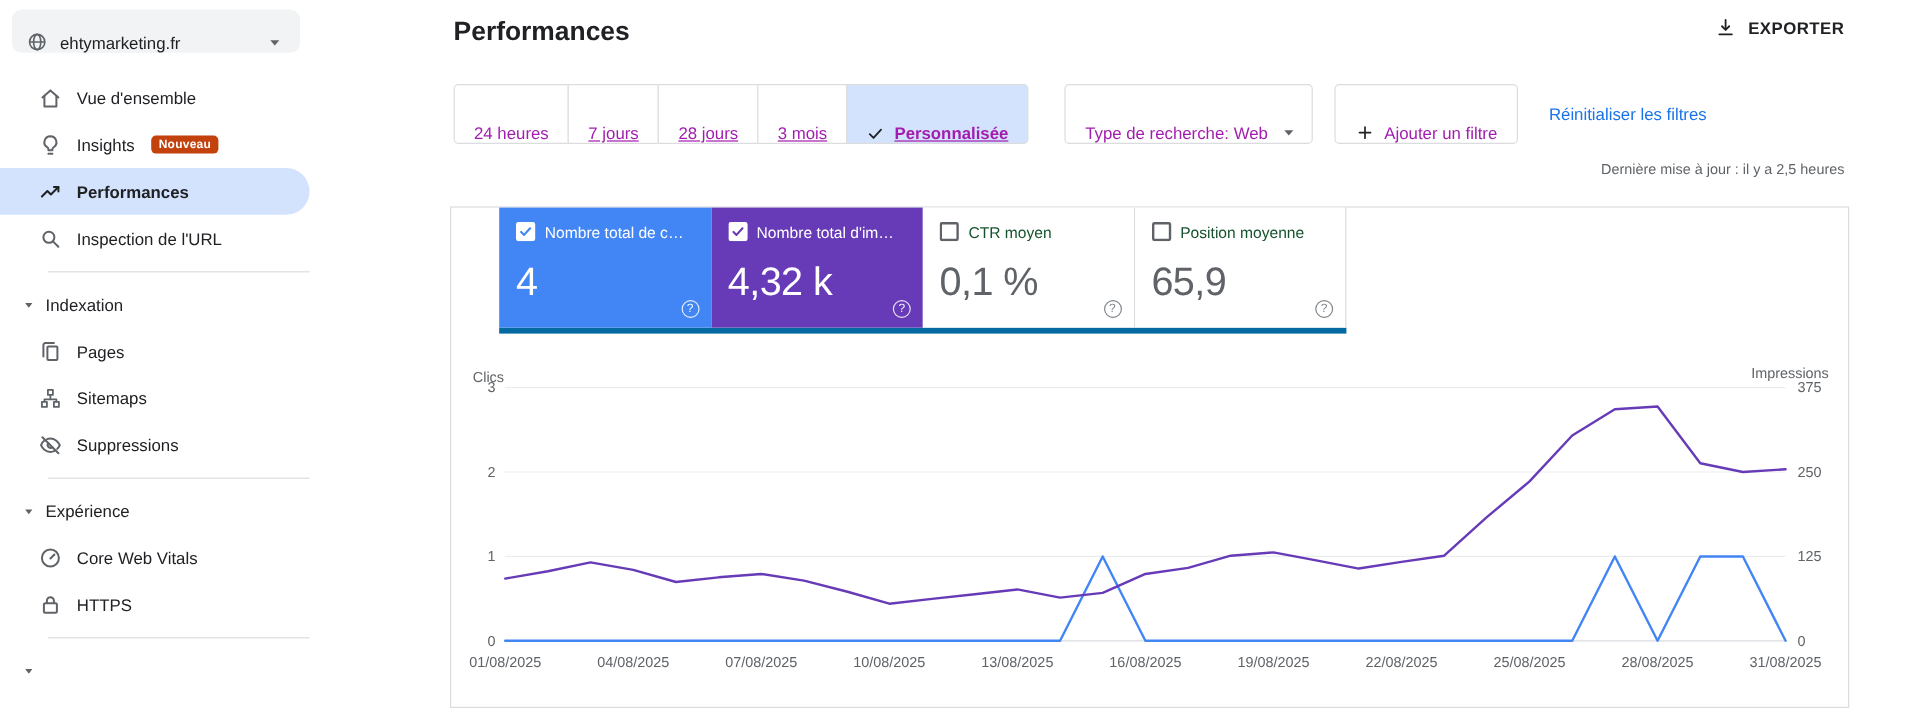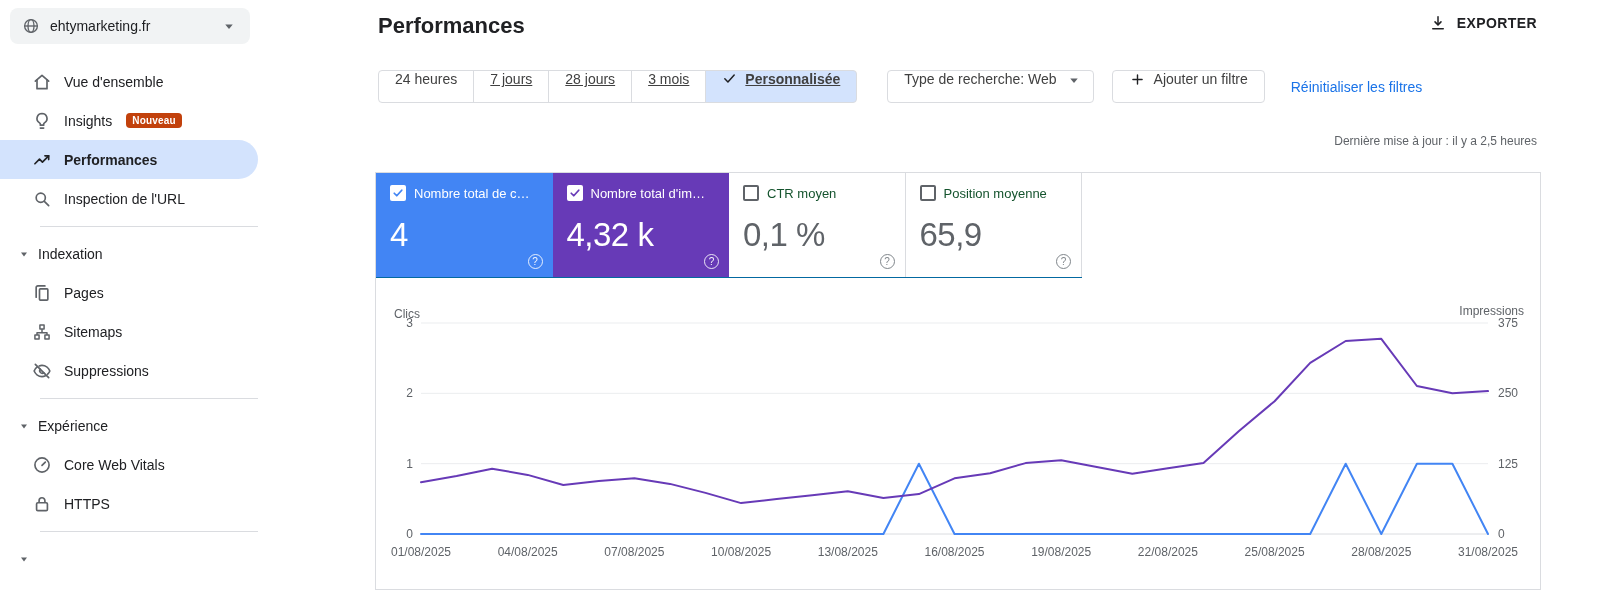--- a/index.html
+++ b/index.html
@@ -10,21 +10,21 @@
     font-family: "Liberation Sans", sans-serif;
     color: #202124;
     overflow: hidden;
   }
   svg { display:block; }
 
   
   .sidebar { position:absolute; left:0; top:0; width:258px; height:603px; background:#fff; padding-top:62px; }
   .property-selector {
     position:absolute; left:10px; top:8px; width:240px; height:36px;
-    background:#f1f3f4; border-radius:8px; display:flex; align-items:center;
+    background:#f1f3f4; border-radius:8px; display:flex; align-items:flex-end;
     padding:0 12px; gap:10px; cursor:pointer;
   }
   .property-name { font-size:14px; flex:1; color:#202124; }
   .nav-item {
     height:39px; display:flex; align-items:center; padding-left:32px; gap:12px;
     font-size:14px; cursor:pointer; color:#202124;
   }
   .nav-item .icon { width:20px; height:20px; flex:none; }
   .nav-item.selected { background:#d3e3fd; border-radius:0 20px 20px 0; font-weight:700; }
   .nav-item.selected .icon svg * { stroke:#202124; }
@@ -41,37 +41,37 @@
 
   
   .page-title { position:absolute; left:378px; top:13px; font-size:22px; font-weight:600; color:#202124; }
   .export-btn {
     position:absolute; top:14px; right:63px; display:flex; align-items:center; gap:10px;
     background:none; border:none; cursor:pointer; font-family:inherit;
     font-size:14px; font-weight:600; letter-spacing:.4px; color:#202124;
   }
   .filter-row { position:absolute; left:378px; top:70px; display:flex; align-items:center; }
   .chip {
-    height:33px; border:1px solid #dadce0; background:#fff; font-family:inherit;
-    font-size:14px; color:#404040; display:inline-flex; align-items:flex-start; gap:8px;
+    height:50px; border:1px solid #dadce0; background:#fff; font-family:inherit;
+    font-size:14px; color:#a21caf; display:inline-flex; align-items:flex-end; gap:8px;
     padding:0 16px; cursor:pointer; white-space:nowrap;
   }
   .chip-group { display:inline-flex; }
   .chip-group .chip + .chip { margin-left:-1px;text-decoration:underline; }
   .chip-group .chip:first-child { border-radius:4px 0 0 4px; }
   .chip-group .chip:last-child { border-radius:0 4px 4px 0; }
   .chip.selected { background:#d3e3fd; }
   .chip.dropdown { margin-left:30px; border-radius:4px; padding-right:10px; }
   .chip.add-filter { margin-left:18px; border-radius:4px; }
   .reset-link { margin-left:26px; color:#1a73e8; font-size:14px; font-weight:400; cursor:pointer; text-decoration:none; }
   .last-update { position:absolute; right:63px; top:134px; font-size:12px; color:#5f6368; }
 
   
   .panel { position:absolute; left:375px; top:172px; width:1166px; height:418px; border:1px solid #dadce0; background:#fff; }
-  .cards { display:flex; width:706px; height:105px; border-bottom:1px solid #0369a1; }
+  .cards { display:flex; width:706px; height:105px; border-bottom:5px solid #0369a1;margin-left:40px; }
   .card { width:176.5px; position:relative; padding:12px 12px 0 14px; cursor:pointer; }
   .card.white { border-right:1px solid #dadce0; background:#fff; }
   .card-top { display:flex; align-items:center; gap:8px; overflow:hidden; }
   .checkbox { width:16px; height:16px; border-radius:2px; flex:none; display:flex; align-items:center; justify-content:center; cursor:pointer; }
   .card.colored .checkbox { background:#fff; }
   .card.white .checkbox { border:2px solid #5f6368; }
   .card-label { font-size:13px; white-space:nowrap; overflow:hidden; }
   .card.colored .card-label { color:#fff; }
   .card.white .card-label { color:#14532d; }
   .card-value { font-size:33px; margin-top:15px; letter-spacing:-.5px; }

